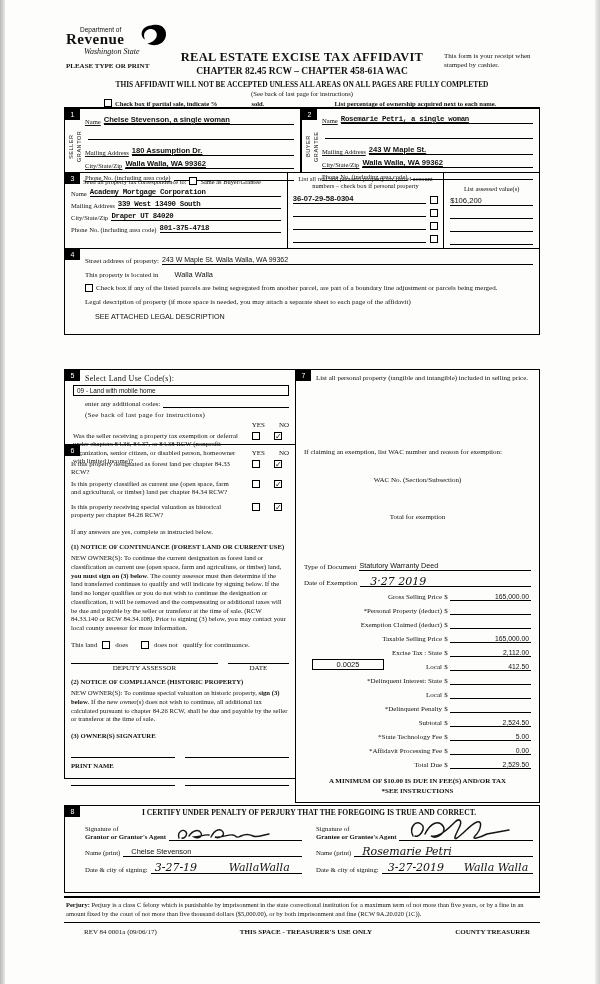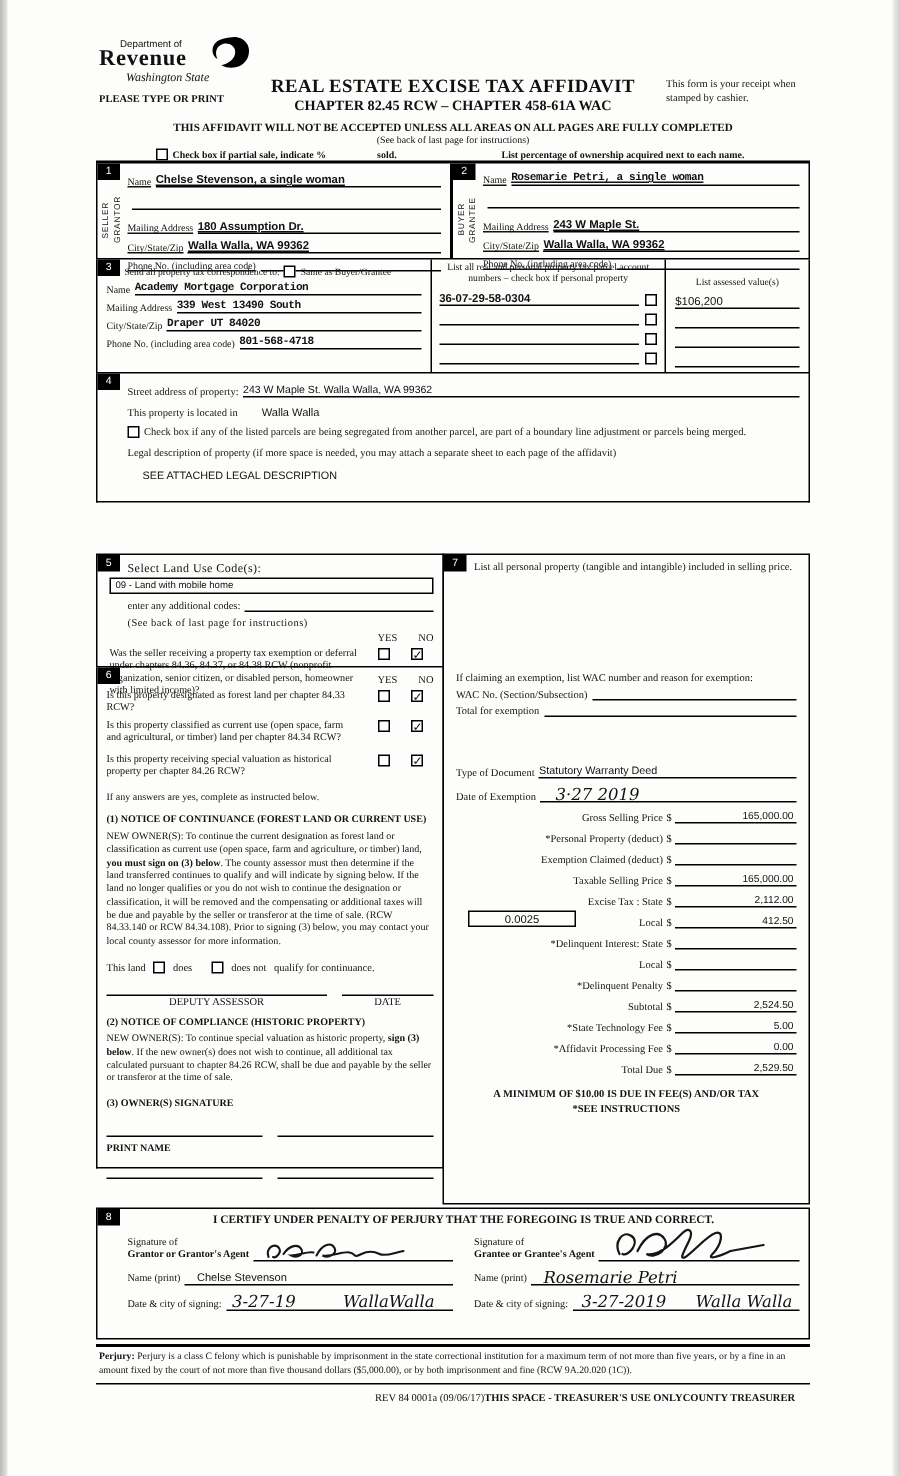--- a/index.html
+++ b/index.html
@@ -71,21 +71,21 @@
   .qualify { display:flex; gap:5px; align-items:center; font-size:7px; margin-top:8px; }
   .sigpair { display:flex; gap:10px; margin-top:14px; }
   .sigpair .l1 { flex:2.4; border-bottom:1px solid #000; }
   .sigpair .l2 { flex:1; border-bottom:1px solid #000; }
   .sigcap { display:flex; gap:10px; font-size:7px; }
   .sigcap .c1 { flex:2.4; text-align:center; }
   .sigcap .c2 { flex:1; text-align:center; }
 
   .rcol { flex:1; border:1px solid #000; border-left:1px solid #000; height:434px; padding:4px 8px 2px 8px; position:relative; margin-left:-1px; }
   .rcol .intro { font-size:7px; line-height:1.4; padding-left:12px; }
-  .wacline { display:flex; align-items:flex-end; font-size:7px; margin-top:2px; }
+  .wacline { display:flex; align-items:center; font-size:7px; margin-top:20px;flex-direction:column; }
   .wacline .u { flex:1; border-bottom:1px solid #000; margin-left:3px; min-height:9px; }
   .docline { display:flex; align-items:flex-end; font-size:7px; margin-top:5px; }
   .docline .u { flex:1; border-bottom:1px solid #000; margin-left:3px; min-height:9px; }
   .mline { display:flex; align-items:flex-end; font-size:7px; height:14px; }
   .mlabel { width:138px; text-align:right; flex:none; }
   .mdollar { width:8px; text-align:center; flex:none; }
   .mval { flex:1; border-bottom:1px solid #000; text-align:right; font-family:"Liberation Sans",sans-serif; font-size:6.8px; padding-right:2px; }
   .ratebox { position:absolute; left:8px; border:1px solid #000; width:72px; text-align:center; font-size:7.5px; font-family:"Liberation Sans",sans-serif; bottom:1px; }
   .minimum { text-align:center; font-size:7px; font-weight:bold; margin-top:8px; line-height:1.4; }
 
@@ -94,21 +94,21 @@
   .s8cols { display:flex; gap:14px; margin-top:2px; }
   .s8col { flex:1; }
   .sigrow { display:flex; align-items:flex-end; font-size:6.8px; position:relative; }
   .sigrow .lab { line-height:1.2; flex:none; }
   .sigrow .u { flex:1; border-bottom:1px solid #000; margin-left:3px; position:relative; min-height:9px; }
   .script { position:absolute; bottom:-3px; left:6px; }
   .hand { font-family:"DejaVu Serif",serif; font-style:italic; font-size:9.5px; white-space:nowrap; }
   .hand.big { font-size:11px; }
 
   .perjury { border-top:2px solid #000; border-bottom:1px solid #000; margin-top:3px; padding:3px 2px 3px 2px; font-size:6.5px; line-height:1.35; }
-  .footrow { display:flex; justify-content:flex-end; font-size:7px; margin-top:5px; }
+  .footrow { display:flex; justify-content:space-between; font-size:7px; margin-top:5px; }
   .stamp { position:absolute; right:40px; top:996px; font-family:"DejaVu Sans Mono",monospace; font-size:8px; color:#9aa2a8; letter-spacing:1px; }
   svg.sig { overflow:visible; }
 </style>
 </head>
 <body>
 
 <div class="scan-edge"></div>
 <div class="scan-edge right"></div>
 
 <div class="page">
@@ -202,21 +202,21 @@
       <div class="fld" style="margin-left:-12px">
           <span>Mailing Address</span>
           <span class="u"><span class="monob">339 West 13490 South</span></span>
         </div>
       <div class="fld" style="margin-left:-12px">
           <span>City/State/Zip</span>
           <span class="u"><span class="monob">Draper UT 84020</span></span>
         </div>
       <div class="fld" style="margin-left:-12px">
           <span>Phone No. (including area code)</span>
-          <span class="u"><span class="monob">801-568-4718</span></span>
+          <span class="u"><span class="monob">801-375-4718</span></span>
         </div>
     </div>
     <div class="s3m">
       <div class="hdrtxt">List all real and personal property tax parcel account numbers – check box if personal property</div>
       <div class="prow">
           <span class="u"><span class="sansb">36-07-29-58-0304</span></span>
           <span class="cb"></span>
         </div>
       <div class="prow">
           <span class="u"></span>

